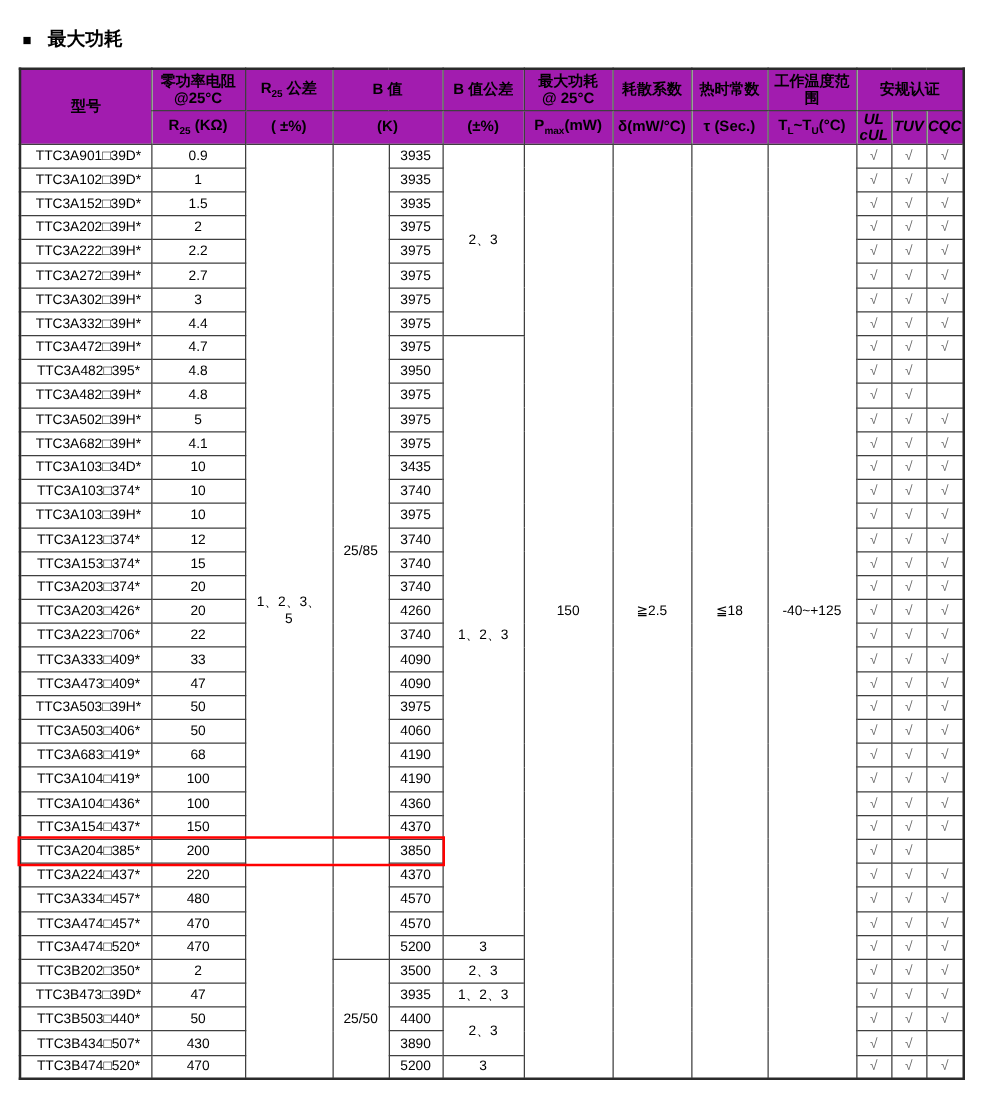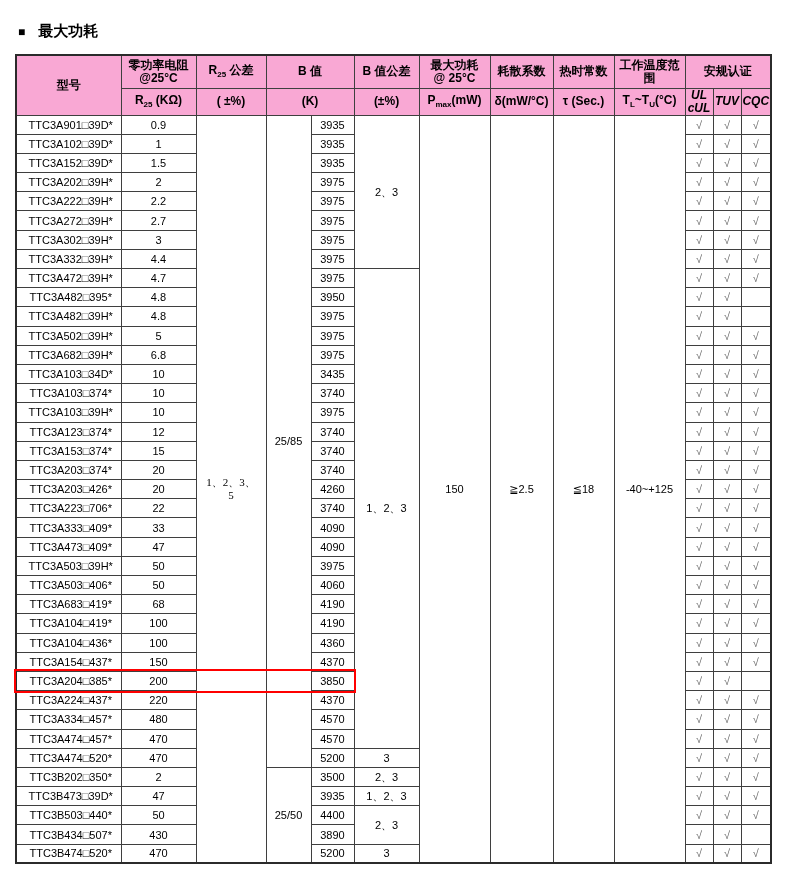--- a/index.html
+++ b/index.html
@@ -15,28 +15,28 @@
   table.spec{
     position:absolute;left:15px;top:54px;width:756px;
     border-collapse:collapse;table-layout:fixed;
     border:2px solid #2b2b2b;
   }
   .spec th,.spec td{
     border:1px solid #3f3f3f;padding:0;text-align:center;vertical-align:middle;
     font-size:11px;line-height:12px;overflow:hidden;white-space:nowrap;
   }
   .spec thead th{
-    background:#f9a8d4;font-weight:bold;font-size:12px;line-height:13px;white-space:normal;
+    background:#a21caf;font-weight:bold;font-size:12px;line-height:13px;white-space:normal;
   }
   .spec thead tr.h1{height:33px;}
   .spec thead tr.h2{height:25px;}
   .spec tbody tr{height:19.2px;}
   .spec td.model{text-align:center;padding-left:4px;letter-spacing:0;}
   .spec td.merged{white-space:normal;text-align:center;}
-  .spec td.tolwrap div{max-width:52px;margin:0 auto;white-space:normal;line-height:13px;font-family:Liberation Serif, serif;}
+  .spec td.tolwrap div{max-width:52px;margin:0 auto;white-space:normal;line-height:13px;}
   .spec td.check{color:#666;font-size:11px;}
   .spec sub{font-size:8px;line-height:8px;}
   .cert-sub{font-size:10px;line-height:10px;font-style:italic;}
   .hl-box{position:absolute;pointer-events:none;box-sizing:border-box;}
 </style>
 </head>
 <body>
 
 <div class="page-title">
   <span class="bullet">■</span>
@@ -197,21 +197,21 @@
       <tr>
         <td class="model">TTC3A502□39H*</td>
         <td>5</td>
         <td>3975</td>
         <td class="check">√</td>
         <td class="check">√</td>
         <td class="check">√</td>
       </tr>
       <tr>
         <td class="model">TTC3A682□39H*</td>
-        <td>6.8</td>
+        <td>4.1</td>
         <td>3975</td>
         <td class="check">√</td>
         <td class="check">√</td>
         <td class="check">√</td>
       </tr>
       <tr>
         <td class="model">TTC3A103□34D*</td>
         <td>10</td>
         <td>3435</td>
         <td class="check">√</td>

